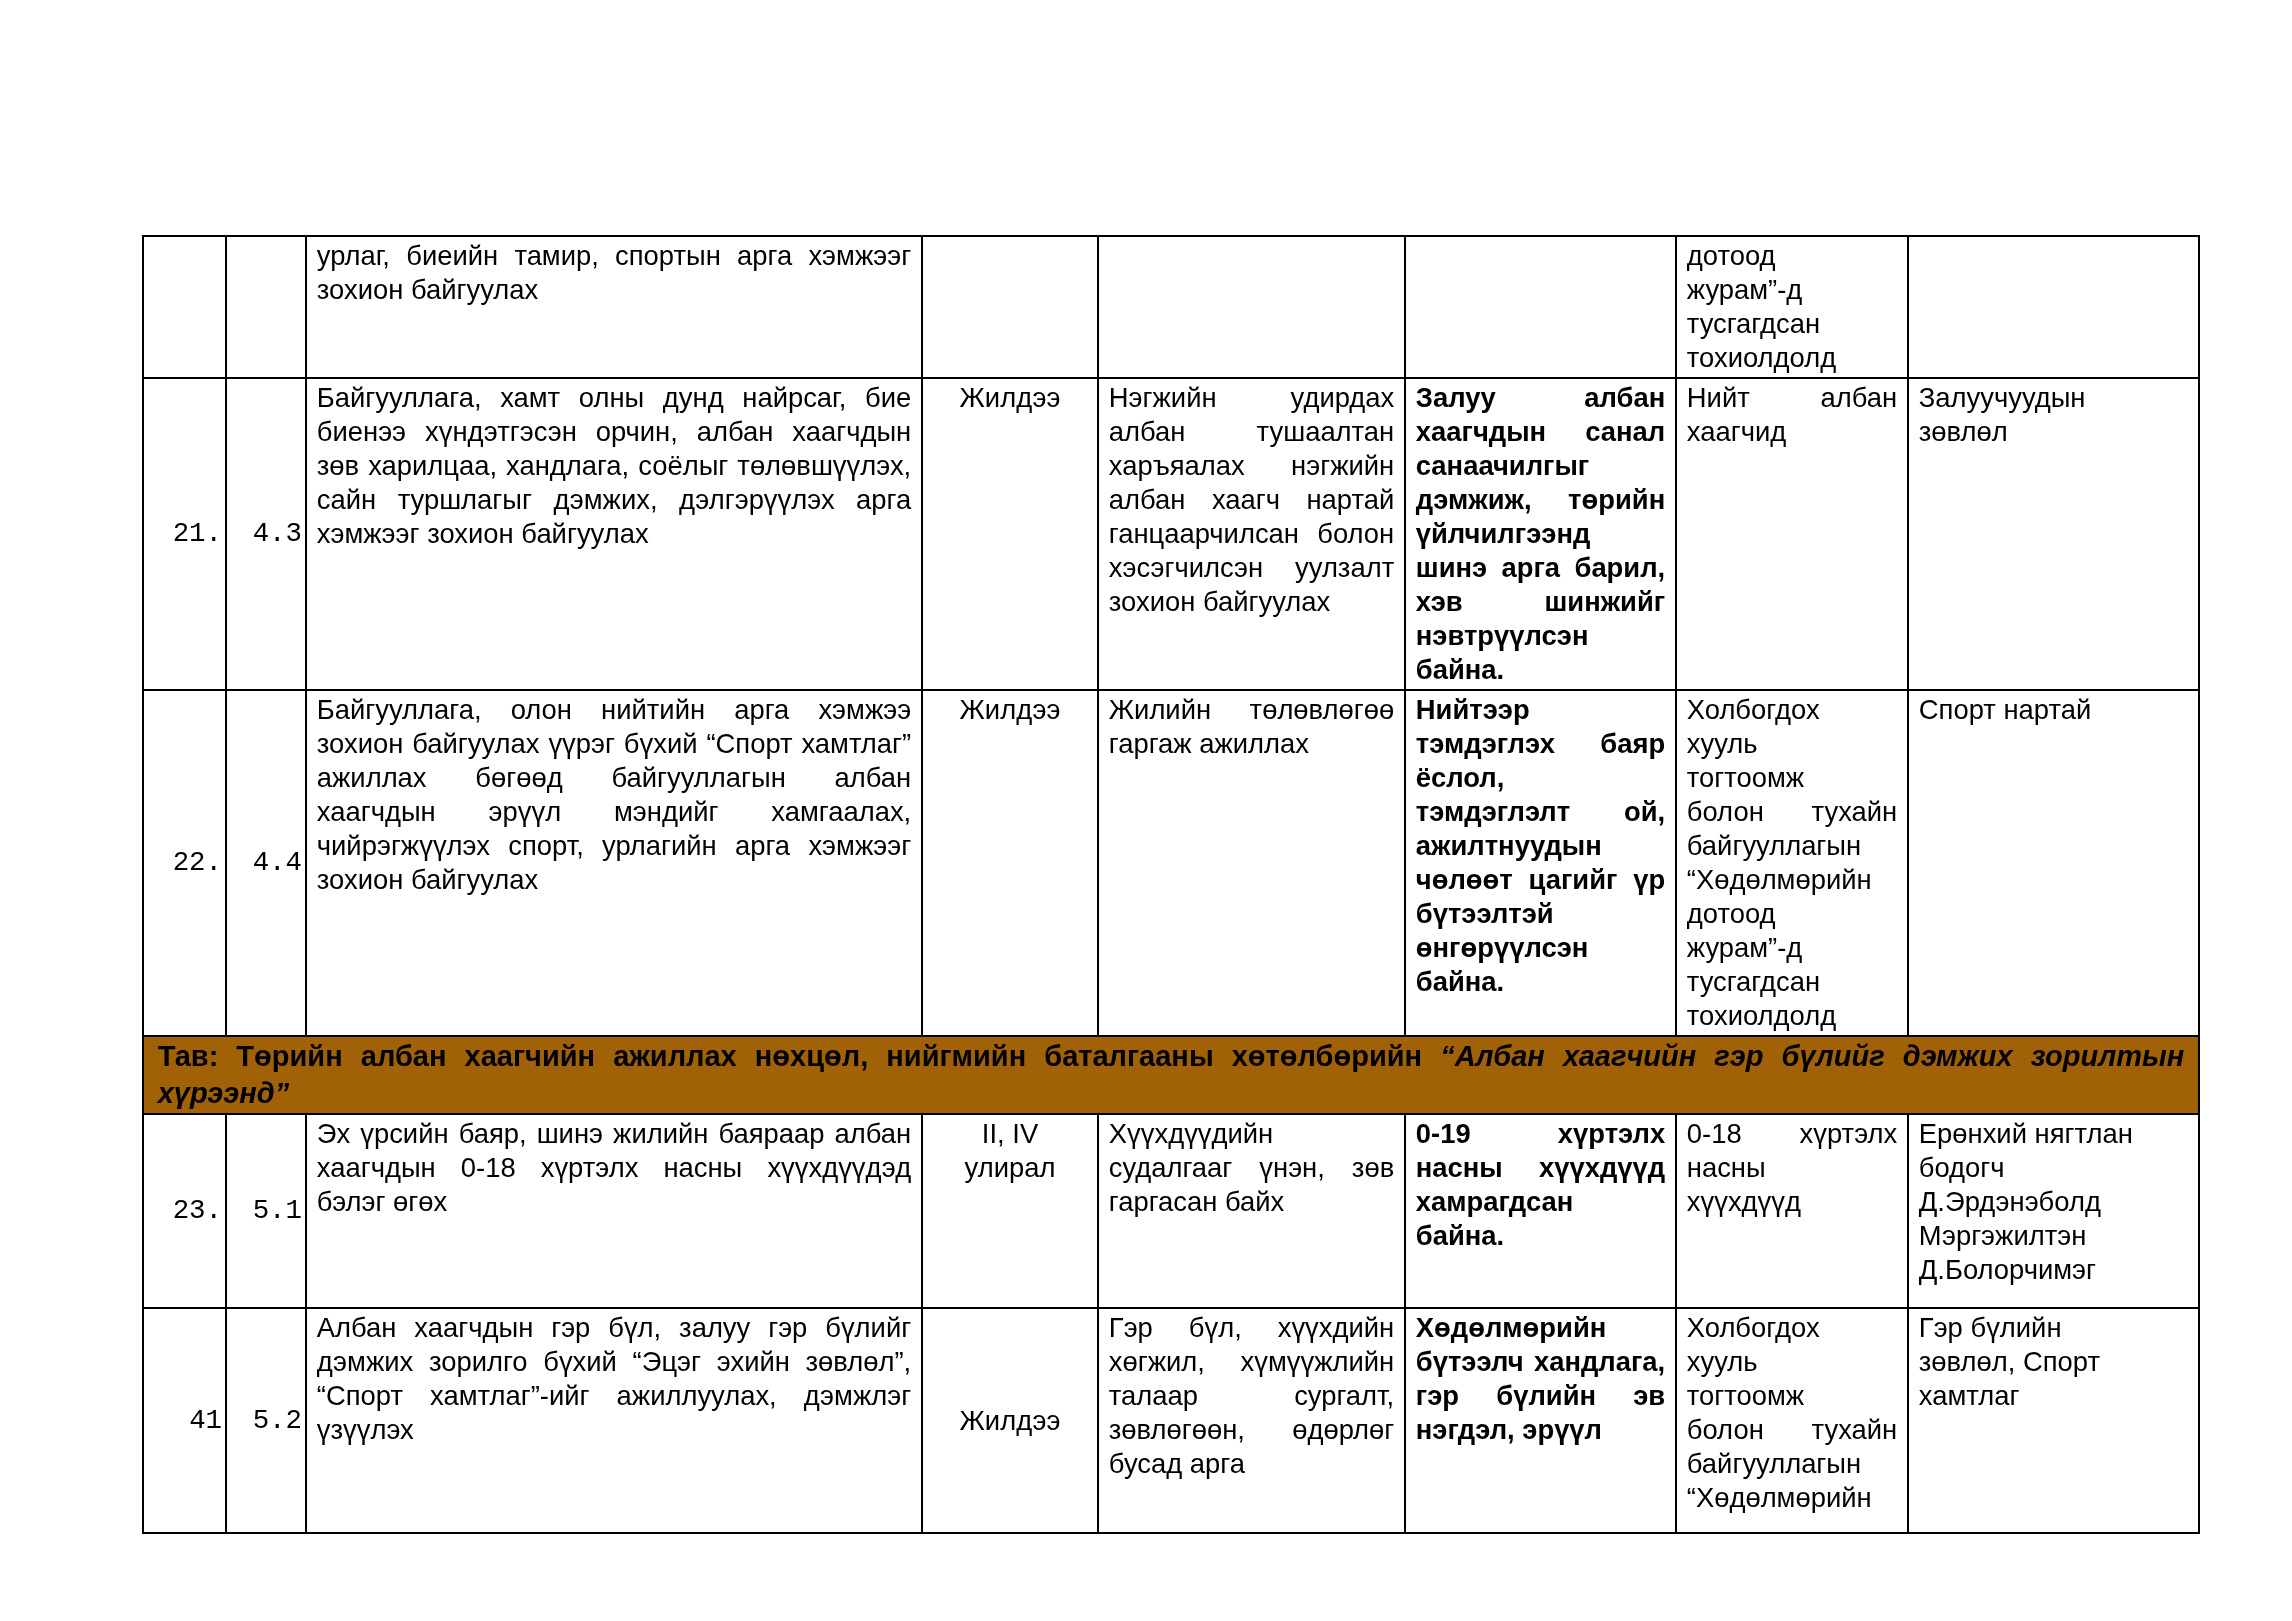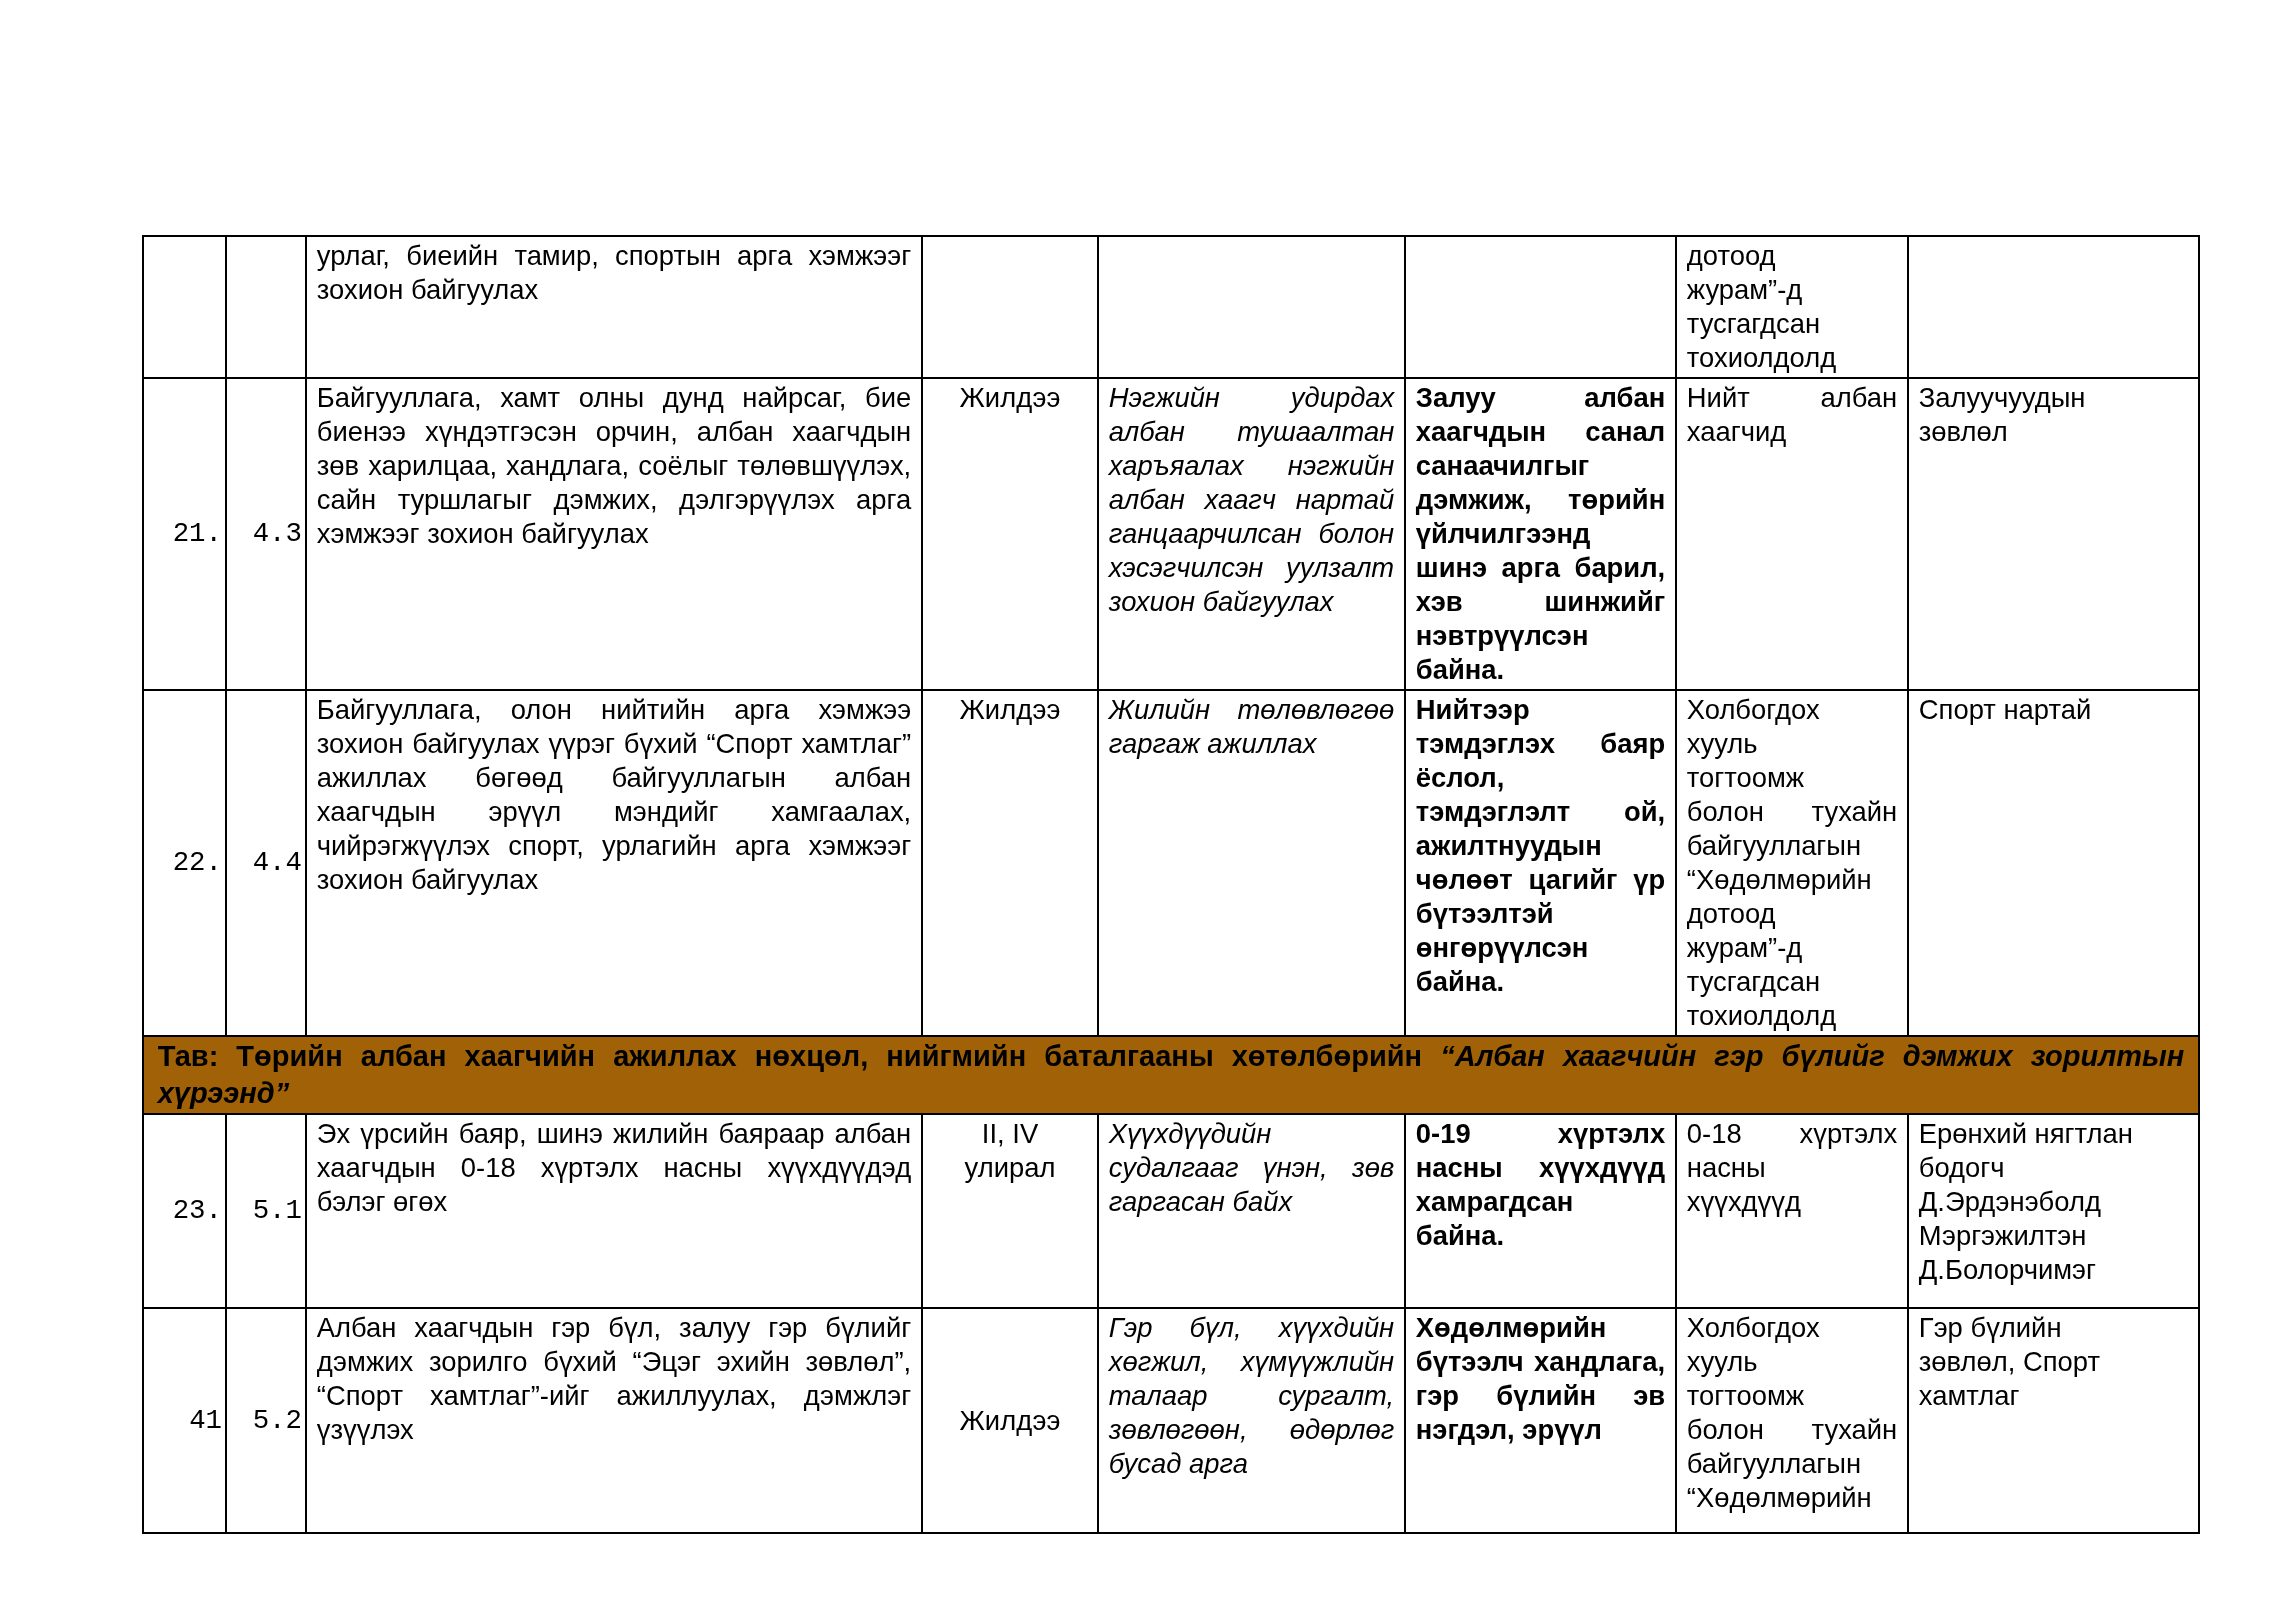--- a/index.html
+++ b/index.html
@@ -20,21 +20,21 @@
     border-top-width:2.9px;border-bottom-width:2.9px;
     vertical-align:top;
     padding:2px 9.8px;
     font-size:27.4px;line-height:34px;
     overflow:hidden;
     word-wrap:break-word;
   }
   .c-num,.c-code{text-align:right;vertical-align:middle;padding:2px 3px;font-family:Liberation Mono, monospace;}
   .c-activity{text-align:justify;}
   .c-frequency{text-align:center;}
-  .c-criteria{text-align:justify;font-style:italic;}
+  .c-criteria{text-align:justify;}
   .c-result{text-align:justify;font-weight:bold;}
   .c-target{white-space:pre-line;text-align:justify;text-align-last:justify;}
   .c-responsible{white-space:pre-line;text-align:left;margin-left:32px;}
   .v-mid{vertical-align:middle;}
   tr.section-row td{
     font-weight:bold;font-size:29px;line-height:37px;
     padding:1px 13.7px;
     white-space:pre-line;
     text-align:justify;text-align-last:justify;
     vertical-align:middle;

